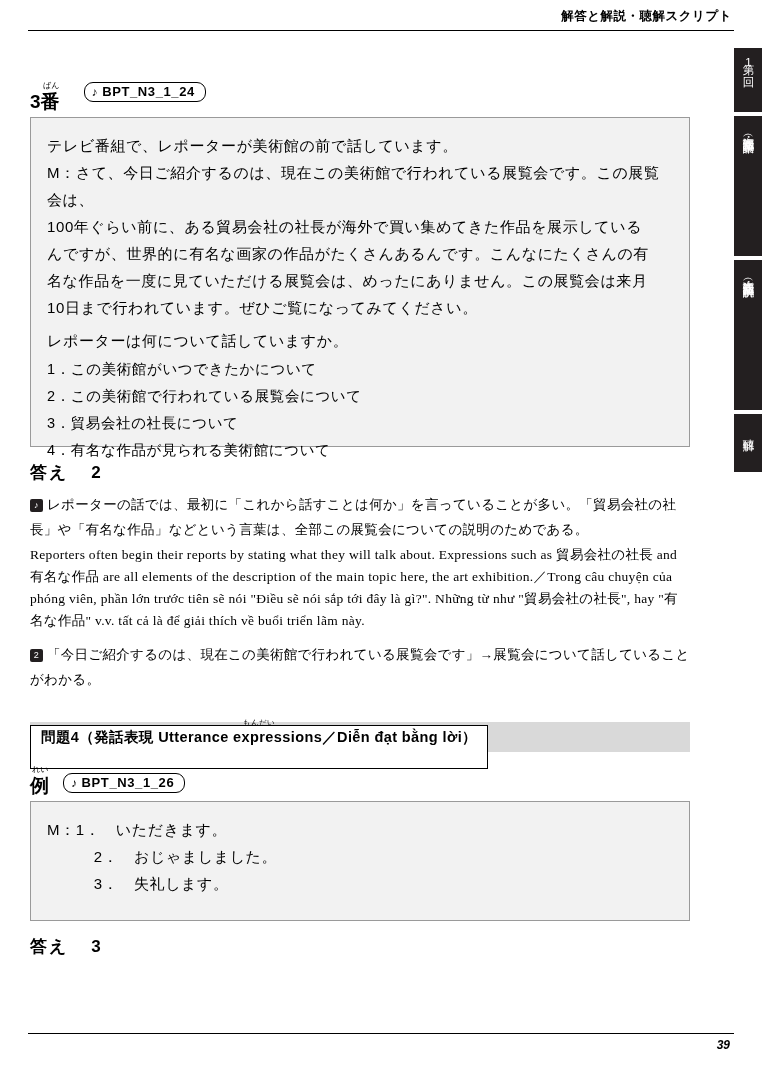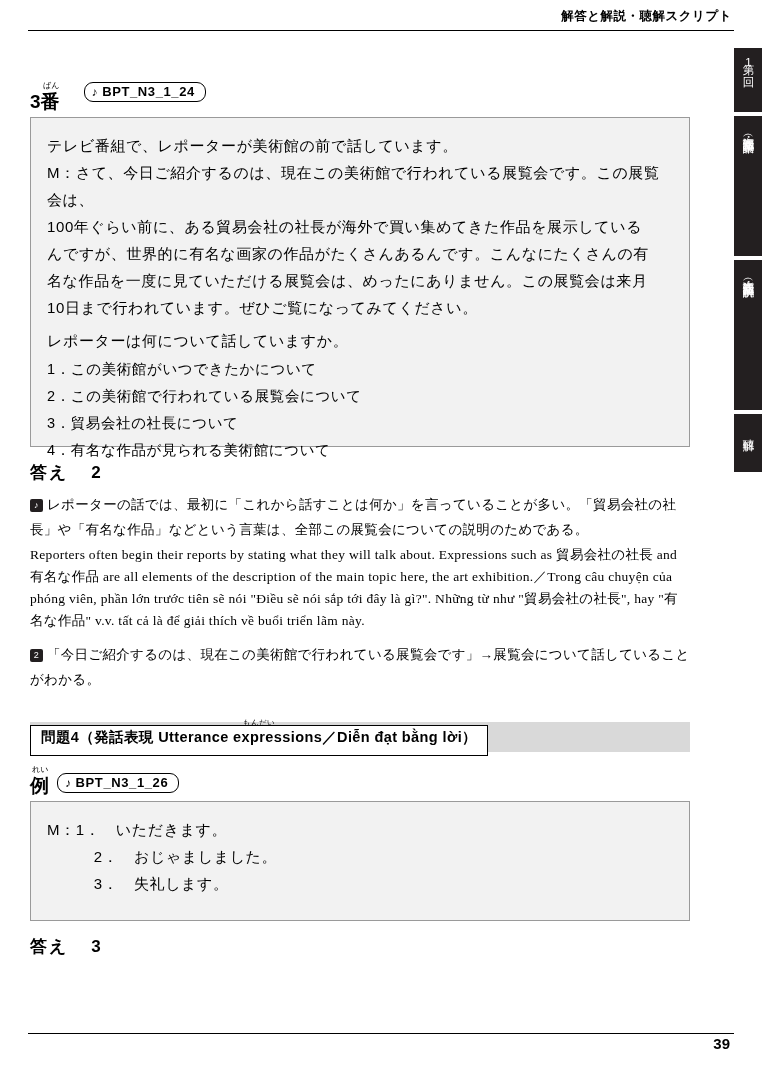--- a/index.html
+++ b/index.html
@@ -181,21 +181,21 @@
     background: #d9d9d9;
     height: 30px;
     position: relative;
   }
   .mondai-label {
     position: absolute;
     left: 0;
     top: 3px;
     background: #fff;
     border: 1px solid #000;
-    padding: 2px 10px 8px 10px;
+    padding: 2px 10px 21px 10px;
     font-size: 14.5px;
     font-weight: bold;
     letter-spacing: 0.4px;
     white-space: nowrap;
   }
   .mondai-label .rbox {
     position: relative;
     display: inline-block;
   }
   .mondai-label .rbox > .rt {
@@ -205,21 +205,21 @@
     transform: translateX(-50%);
     font-size: 7.5px;
     line-height: 8px;
     font-weight: normal;
     white-space: nowrap;
   }
 
   .rei-head {
     display: flex;
     align-items: flex-end;
-    gap: 8px;
+    gap: 14px;
     margin-top: 14px;
     margin-bottom: 6px;
   }
   .rei {
     font-size: 19px;
     font-weight: bold;
     position: relative;
     padding-top: 10px;
     line-height: 19px;
   }
@@ -230,22 +230,23 @@
     font-size: 8px;
     font-weight: normal;
     line-height: 8px;
   }
 
   
   .page-num {
     position: absolute;
     right: 32px;
     bottom: 28px;
-    font-size: 15px;
-    font-weight: bold;
+    font-size: 12px;
+    font-weight: bold;
+    font-style: italic;
   }
   .bottom-rule {
     position: absolute;
     left: 28px;
     right: 28px;
     bottom: 46px;
     border-bottom: 1px solid #000;
   }
 </style>
 </head>

